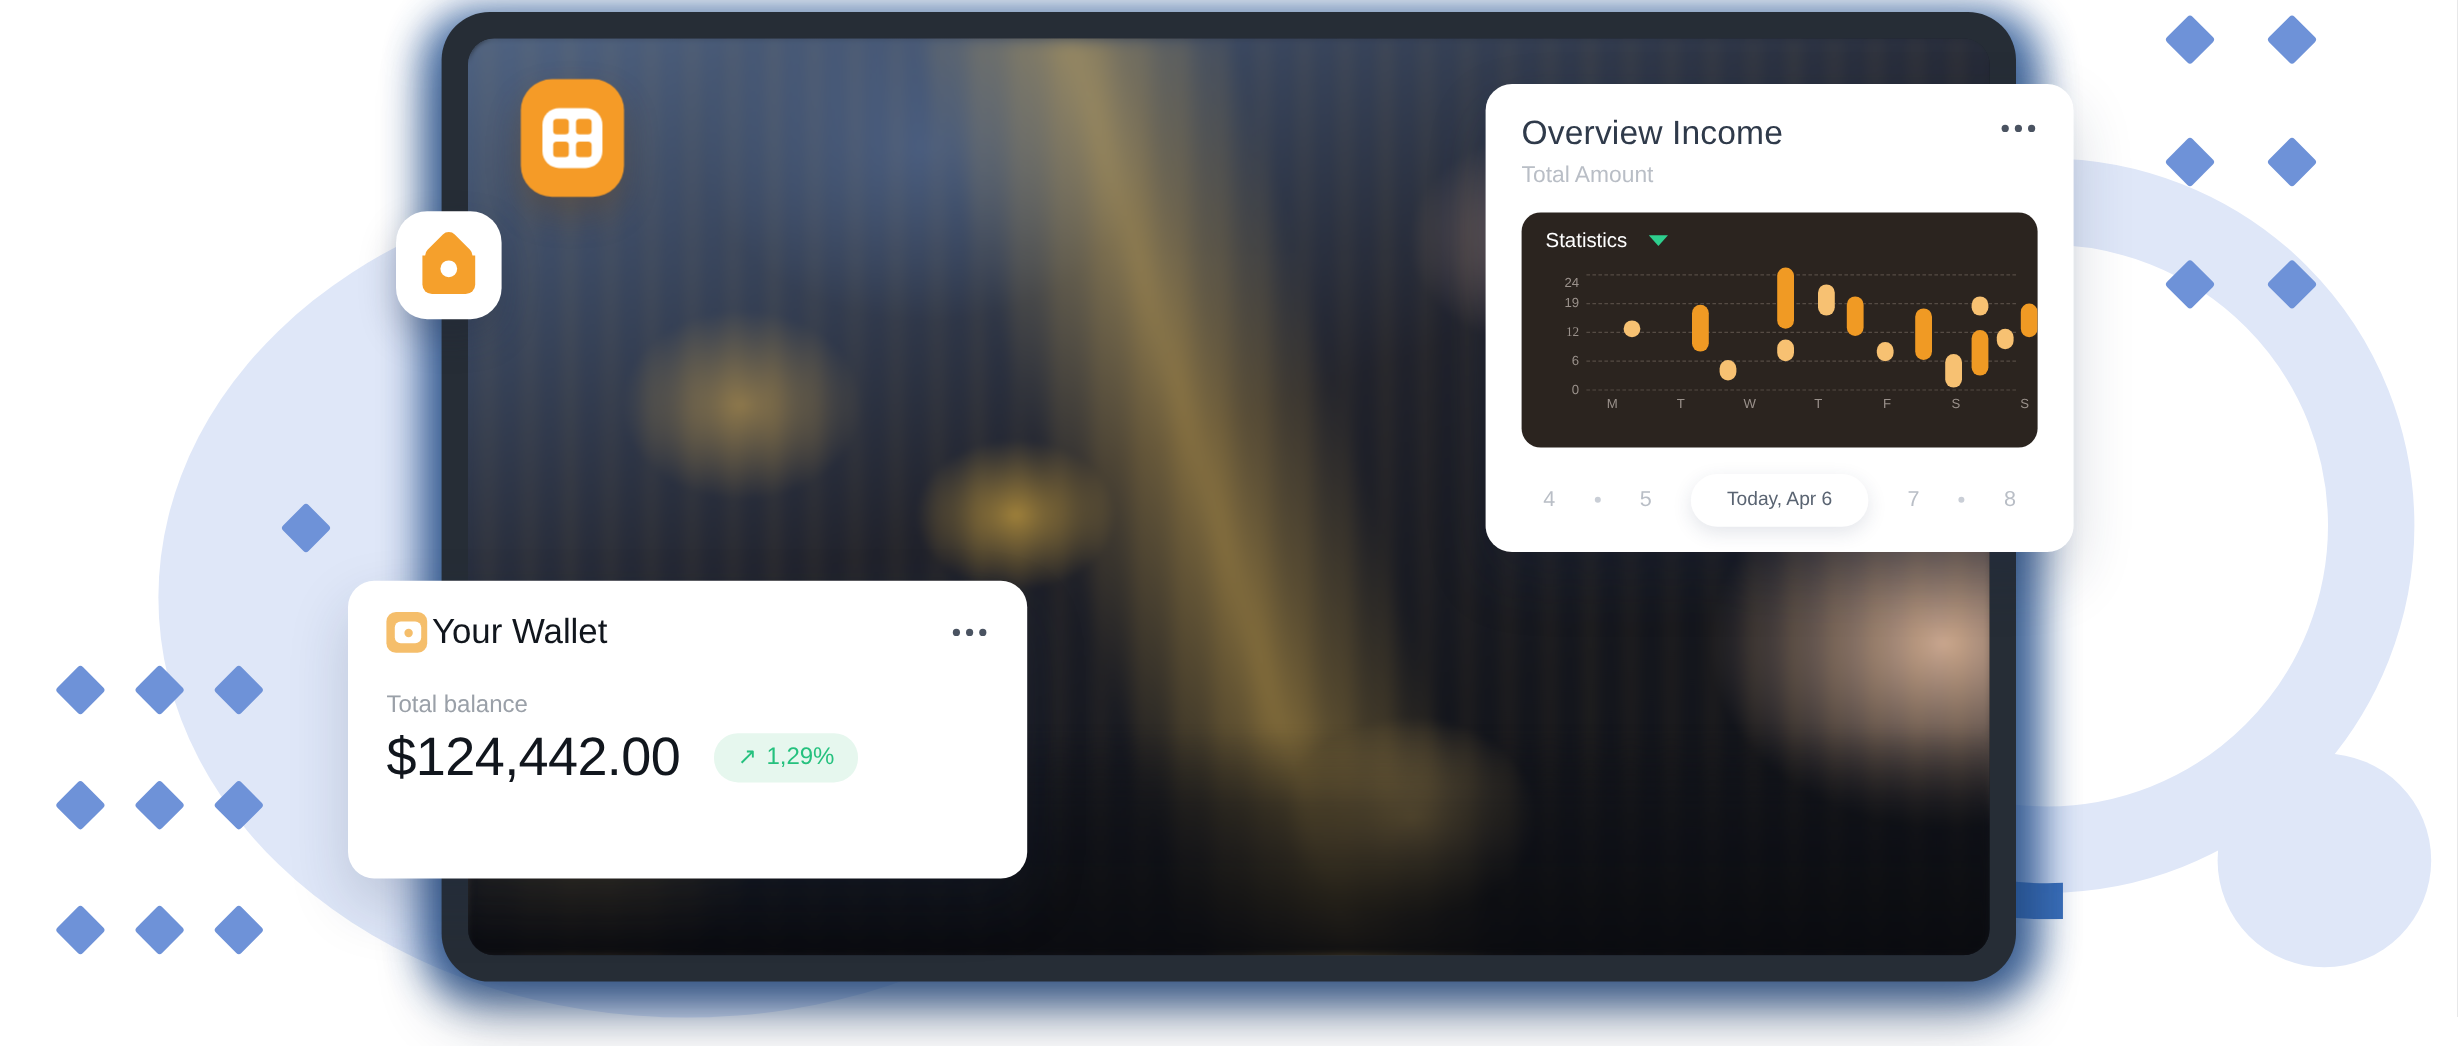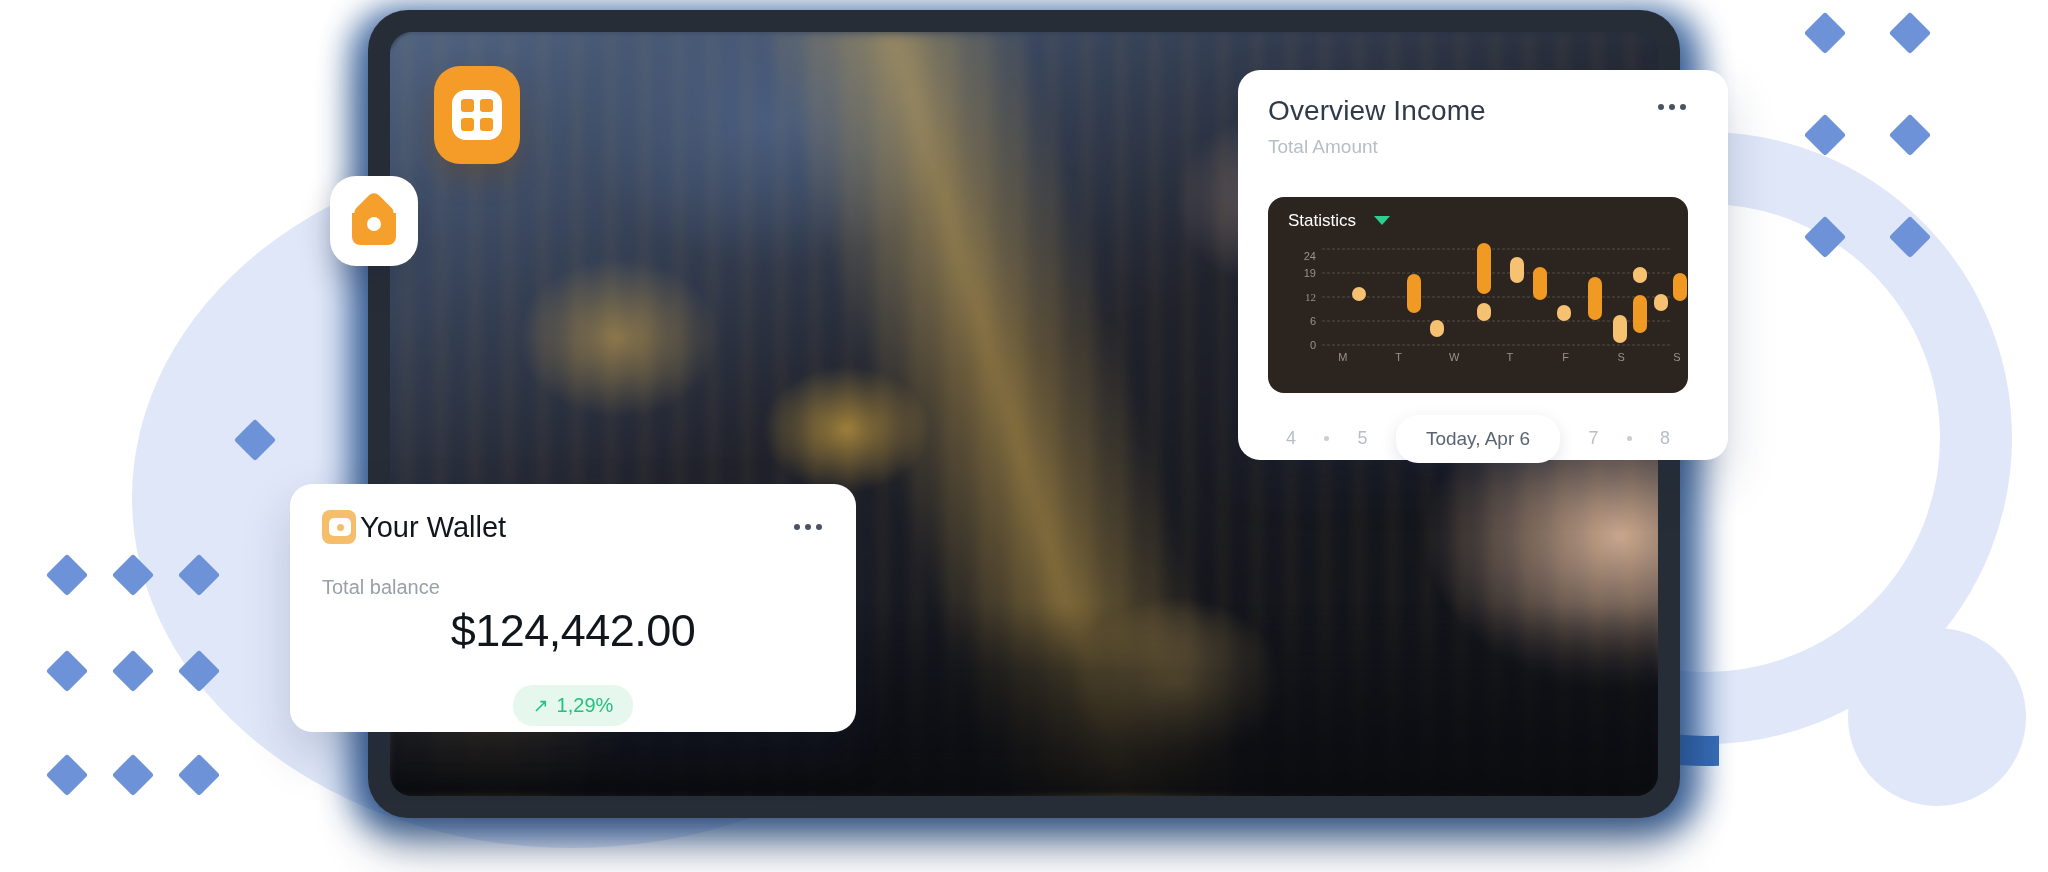--- a/index.html
+++ b/index.html
@@ -83,58 +83,58 @@
   }
   .house{position:relative;width:50px;height:48px;}
   .house .roof{position:absolute;left:9px;top:0;width:32px;height:32px;background:#F5A02C;transform:rotate(45deg);border-radius:7px;}
   .house .body{position:absolute;left:3px;top:16px;width:44px;height:32px;background:#F5A02C;border-radius:0 0 8px 8px;}
   .house .dot{position:absolute;left:18px;top:20px;width:14px;height:14px;border-radius:50%;background:#fff;z-index:2;}
 
   
   .card{position:absolute;background:#fff;border-radius:22px;box-shadow:0 22px 50px rgba(30,45,80,.18);}
 
   
-  .card-overview{left:1238px;top:70px;width:490px;height:390px;padding:26px 40px 0 30px;box-sizing:border-box;}
+  .card-overview{left:1238px;top:70px;width:490px;height:390px;padding:26px 30px 0 30px;box-sizing:border-box;}
   .ov-head{display:flex;align-items:flex-start;justify-content:space-between;}
   .ov-title{font-size:28px;color:#2f3a4a;line-height:1.1;letter-spacing:.1px;}
   .ov-sub{font-size:19px;color:#b9bec6;margin-top:9px;}
   .dots{display:flex;gap:5px;align-items:center;padding:8px 2px;cursor:pointer;}
   .dots i{width:6px;height:6px;border-radius:50%;background:#4a5361;display:block;}
 
-  .chart-panel{position:relative;margin-top:39px;height:196px;border-radius:16px;background:#2b241f;overflow:hidden;}
+  .chart-panel{position:relative;margin-top:19px;height:196px;border-radius:16px;background:#2b241f;overflow:hidden;}
   .cp-head{display:flex;align-items:center;gap:18px;padding:14px 20px 0 20px;}
   .cp-title{color:#fff;font-size:17px;}
   .caret{width:0;height:0;border-left:8px solid transparent;border-right:8px solid transparent;border-top:9px solid #2ecf8e;cursor:pointer;}
 
   .plot{position:relative;margin:10px 14px 0 14px;height:128px;}
   .yaxis{position:absolute;left:0;top:0;width:34px;height:104px;}
   .ytick{position:absolute;right:0;transform:translateY(-50%);font-size:11px;color:#9a918b;}
   .grid{position:absolute;left:40px;right:4px;top:0;height:104px;}
   .gline{position:absolute;left:0;right:0;height:0;border-top:1px dashed #554b44;transform:translateY(-50%);}
   .bars{position:absolute;left:40px;right:4px;top:0;height:104px;}
   .bar{position:absolute;border-radius:7px;}
   .xaxis{position:absolute;left:40px;right:4px;top:110px;height:16px;}
   .xlab{position:absolute;transform:translateX(-50%);font-size:11px;color:#9a918b;}
 
   .pager{display:flex;align-items:center;justify-content:space-between;margin-top:22px;padding:0 6px;}
   .pg{font-size:18px;color:#b9bec6;cursor:pointer;width:34px;text-align:center;}
   .pgdot{width:5px;height:5px;border-radius:50%;background:#c9ced6;}
-  .pg-today{font-size:19px;color:#5a6472;background:#fff;border-radius:22px;padding:13px 30px;
+  .pg-today{font-size:16px;color:#5a6472;background:#fff;border-radius:22px;padding:13px 30px;
     box-shadow:0 5px 16px rgba(40,55,90,.13);cursor:pointer;white-space:nowrap;}
 
   
   .card-wallet{left:290px;top:484px;width:566px;height:248px;padding:26px 32px;box-sizing:border-box;}
   .w-head{display:flex;align-items:center;justify-content:space-between;}
   .w-left{display:flex;align-items:center;gap:4px;}
   .w-ico{position:relative;width:34px;height:34px;border-radius:8px;background:#F5BE6B;}
   .w-ico .wr{position:absolute;left:7px;top:8px;width:22px;height:18px;border-radius:5px;background:#fff;}
   .w-ico .wd{position:absolute;left:15px;top:14px;width:7px;height:7px;border-radius:50%;background:#F5BE6B;}
   .w-title{font-size:29px;color:#11161d;}
   .w-label{font-size:20px;color:#9aa0a8;margin-top:32px;}
-  .w-row{display:flex;align-items:center;gap:28px;margin-top:6px;flex-direction:column;}
+  .w-row{display:flex;align-items:center;gap:28px;margin-top:6px;}
   .w-amount{font-size:45px;color:#11161d;letter-spacing:-.5px;}
   .badge{display:flex;align-items:center;gap:8px;background:#e6f7ee;color:#25c17e;
     font-size:20px;border-radius:20px;padding:9px 20px;cursor:pointer;}
   .arrow-up{font-size:19px;line-height:1;}
 </style>
 </head>
 <body>
 
 <div class="stage">
 

